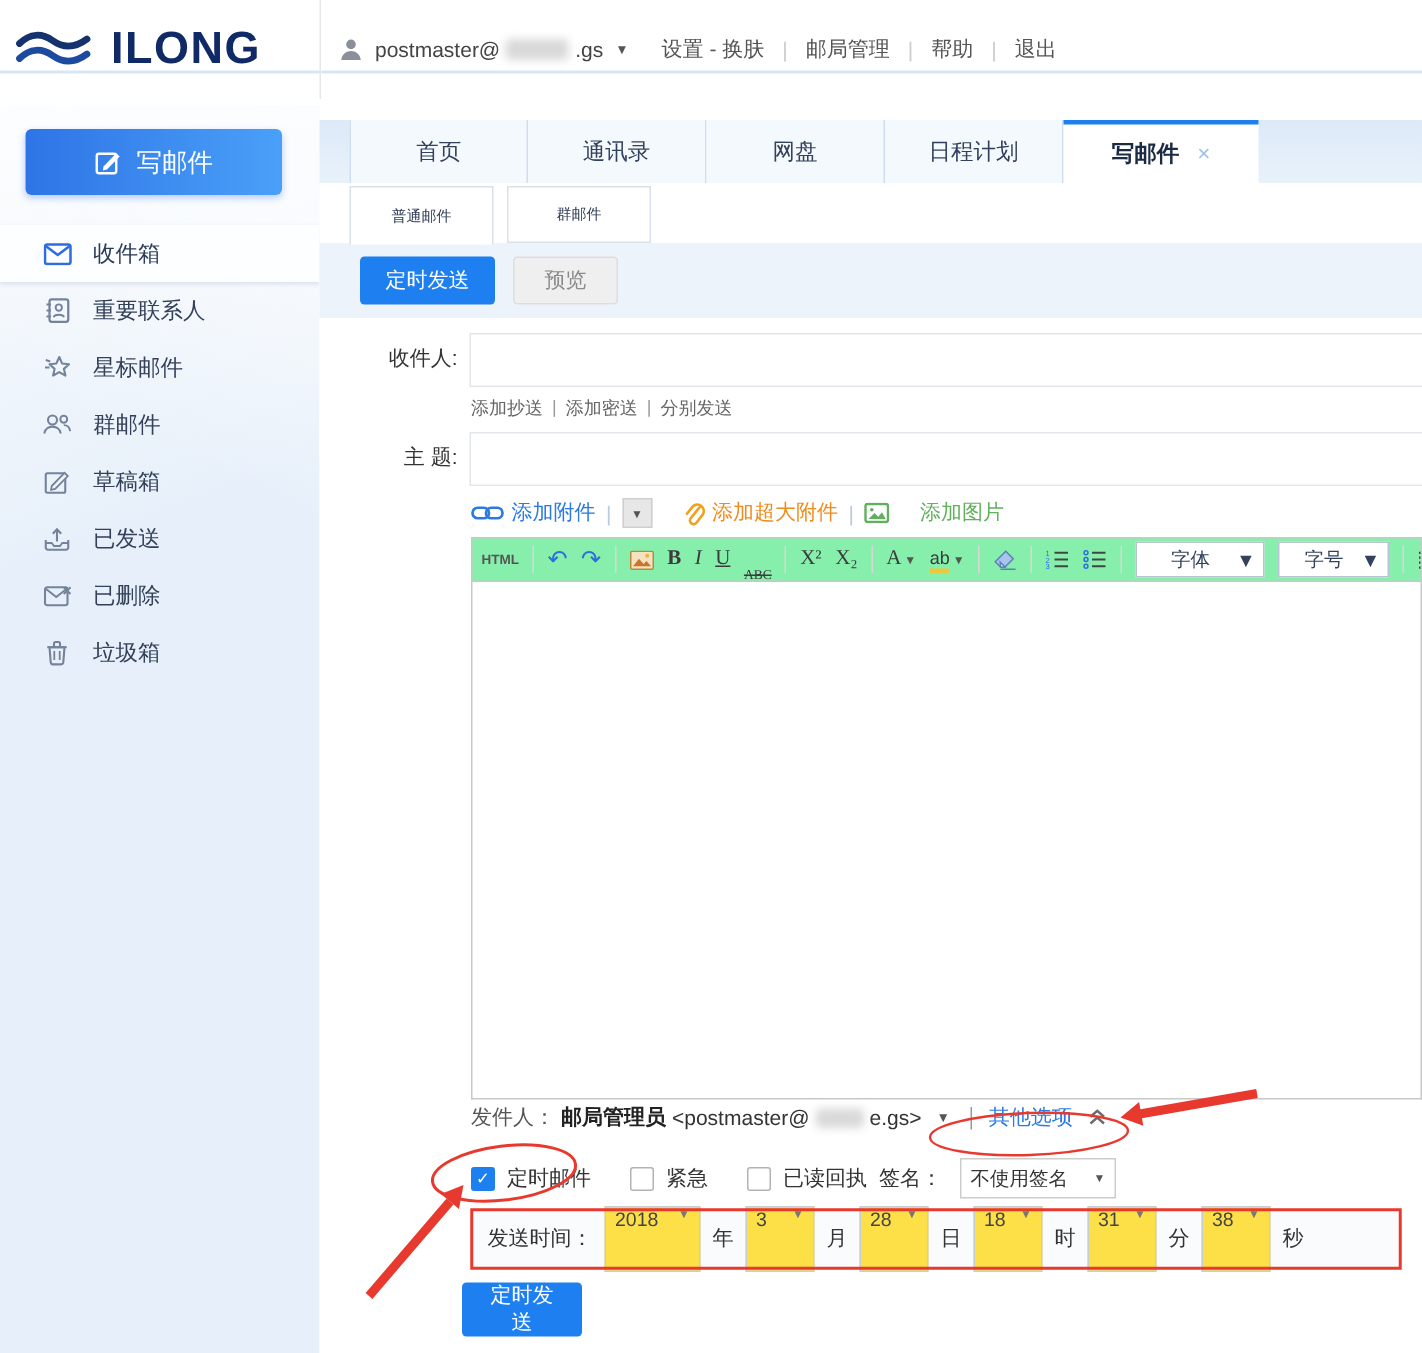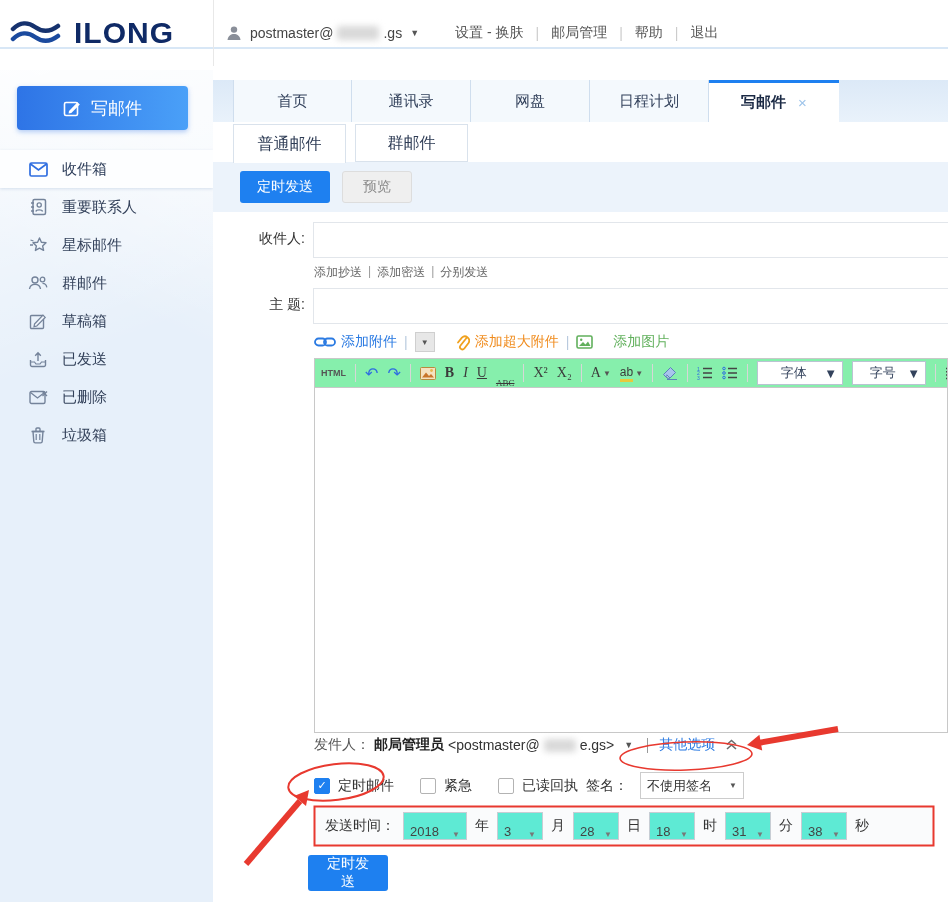--- a/index.html
+++ b/index.html
@@ -13,21 +13,21 @@
     align-items:center; gap:12px; padding-left:10px; }
   .logo-text { font-size:30px; font-weight:bold; color:#0f2a66; letter-spacing:1px; }
   .user-zone { position:absolute; left:213px; top:0; width:735px; height:66px;
     border-left:1px solid #e8e8e8; display:flex; align-items:center; padding-left:12px;
     font-size:14px; color:#555; gap:8px; }
   .user-email { color:#444; display:flex; align-items:center; gap:4px; }
   .blurbox { display:inline-block; width:42px; height:14px; background:#d9d9d9;
     border-radius:3px; filter:blur(3px); }
   .blurbox.small { width:32px; height:13px; }
   .caret-dn { font-size:9px; color:#555; }
-  .top-menu { display:flex; align-items:center; gap:12px; margin-left:28px; color:#555; }
+  .top-menu { display:flex; align-items:center; gap:12px; margin-left:14px; color:#555; }
   .top-menu .sep { color:#ccc; }
   .top-menu span[data-interactable="true"] { cursor:pointer; }
 
   
   .sidebar { position:absolute; left:0; top:70px; width:213px; height:832px;
     background:linear-gradient(160deg, rgba(255,255,255,.8) 0%, rgba(255,255,255,0) 35%),
                linear-gradient(205deg, rgba(255,255,255,.6) 8%, rgba(255,255,255,0) 30%),
                #e7f0fa; }
   .compose-btn { position:absolute; left:17px; top:16px; width:171px; height:44px;
     background:linear-gradient(90deg,#2e74e6,#4aa0f8); border-radius:4px; color:#fff;
@@ -46,22 +46,22 @@
     background:linear-gradient(180deg,#dce9f7,#e9f2fb); display:flex; }
   .tab { width:119px; height:42px; background:#f4f9fd; border-right:1px solid #cfdeee;
     display:flex; align-items:center; justify-content:center; font-size:15px; color:#33425c;
     cursor:pointer; }
   .tab:first-child { border-left:1px solid #cfdeee; margin-left:20px; }
   .tab.active { width:130px; background:#fff; border-top:3px solid #1e80f0; font-weight:bold;
     color:#1b2a45; gap:12px; border-right:none; }
   .tab .close { color:#9cc3ea; font-size:15px; font-weight:normal; cursor:pointer; }
 
   .subtabs { position:absolute; left:20px; top:56px; display:flex; gap:9px; }
-  .subtab { width:113px; height:38px; background:#fff; border:1px solid #d9e2ec;
-    display:flex; align-items:center; justify-content:center; font-size:16px; color:#2e3c55;
+  .subtab { width:96px; height:38px; background:#fff; border:1px solid #d9e2ec;
+    display:flex; align-items:center; justify-content:center; font-size:10px; color:#2e3c55;
     cursor:pointer; }
   .subtab.active { border-bottom:none; height:39px; z-index:2; }
 
   .btnbar { position:absolute; left:0; top:94px; width:735px; height:50px; background:#ecf3fb;
     display:flex; align-items:center; gap:12px; padding-left:27px; }
   .btn-primary { background:#1e80f0; color:#fff; font-size:14px; border:none; border-radius:3px;
     height:32px; padding:0 17px; cursor:pointer; }
   .btn-plain { background:#efefef; color:#8a8a8a; font-size:14px; border:1px solid #ddd;
     border-radius:3px; height:32px; padding:0 20px; cursor:pointer; }
 
@@ -110,22 +110,22 @@
     display:flex; align-items:center; justify-content:center; cursor:pointer; flex:none; }
   .cb.checked { background:#1e80f0; border-color:#1e80f0; color:#fff; font-size:11px; }
   .gap18 { width:10px; }
   .sig-select { width:104px; height:27px; border:1px solid #ccc; background:#fff; display:flex;
     align-items:center; justify-content:space-between; padding:12px 6px; font-size:13px;
     color:#333; cursor:pointer; margin-left:4px; }
 
   .time-row { position:absolute; left:101px; top:738px; width:620px; height:40px;
     background:#fafbfc; display:flex; align-items:center; gap:8px; padding-left:11px;
     font-size:14px; color:#333; }
-  .tsel { border:1px solid #c7cdd4; background:#5eead4; height:28px; display:flex;
-    align-items:flex-end; justify-content:space-between; padding:0 6px; cursor:pointer;
+  .tsel { border:1px solid #c7cdd4; background:#fde047; height:44px; display:flex;
+    align-items:flex-start; justify-content:space-between; padding:0 6px; cursor:pointer;
     font-size:13px; color:#444; flex:none; }
   .tsel .mini-caret { font-size:8px; color:#777; }
   .w64 { width:64px; } .w46 { width:46px; }
 
   .send-btn { position:absolute; left:95px; top:787px; width:80px; height:36px; }
 
   
   .annot { position:absolute; left:0; top:0; width:948px; height:902px; pointer-events:none; z-index:50; }
 
   svg.ico { display:block; }

